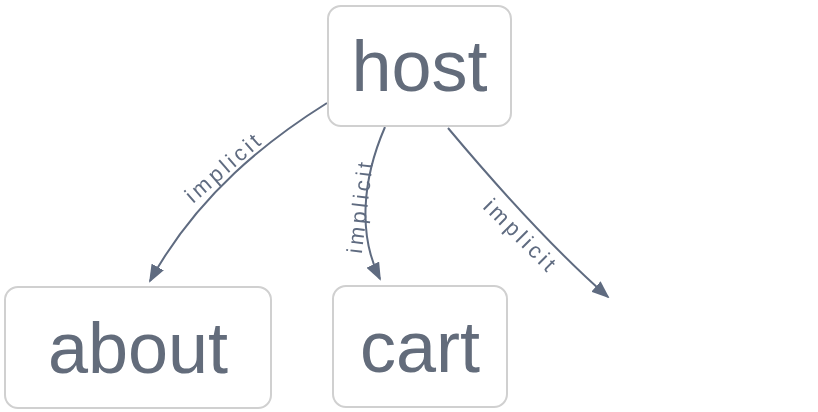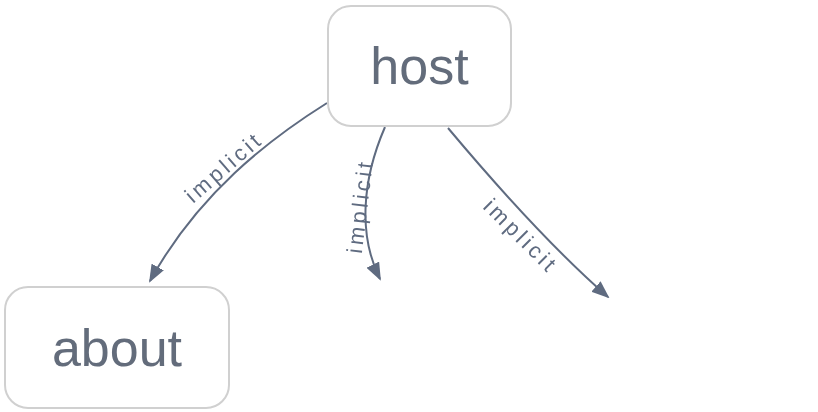--- a/index.html
+++ b/index.html
@@ -37,30 +37,30 @@
     font-size: 22px;
     letter-spacing: 3.5px;
     text-anchor: middle;
     dominant-baseline: central;
   }
   .node {
     position: absolute;
     box-sizing: border-box;
     background: #ffffff;
     border: 2px solid #d0d0d0;
-    border-radius: 24px;
+    border-radius: 14px;
     display: flex;
     align-items: center;
     justify-content: center;
     color: #636c7b;
-    font-size: 52px;
+    font-size: 72px;
     line-height: 1;
   }
   .node-host  { left: 327px; top: 5px;   width: 185px; height: 122px; }
-  .node-about { left: 4px;   top: 286px; width: 226px; height: 123px; }
+  .node-about { left: 4px;   top: 286px; width: 268px; height: 123px; }
   .node-cart  { left: 332px; top: 285px; width: 176px; height: 123px; }
   .node-shop  { left: 614px; top: 284px; width: 201px; height: 123px; }
 </style>
 </head>
 <body>
 
 <div class="canvas">
 
   <svg class="edges-layer" viewBox="0 0 818 412" xmlns="http://www.w3.org/2000/svg">
     <defs>
@@ -86,15 +86,18 @@
   </svg>
 
   <div class="node node-host">
     <span>host</span>
   </div>
 
   <div class="node node-about">
     <span>about</span>
   </div>
 
+  <div class="node node-cart">
+    <span>cart</span>
+  </div>
 
 
 </div>
 
 </body></html>

